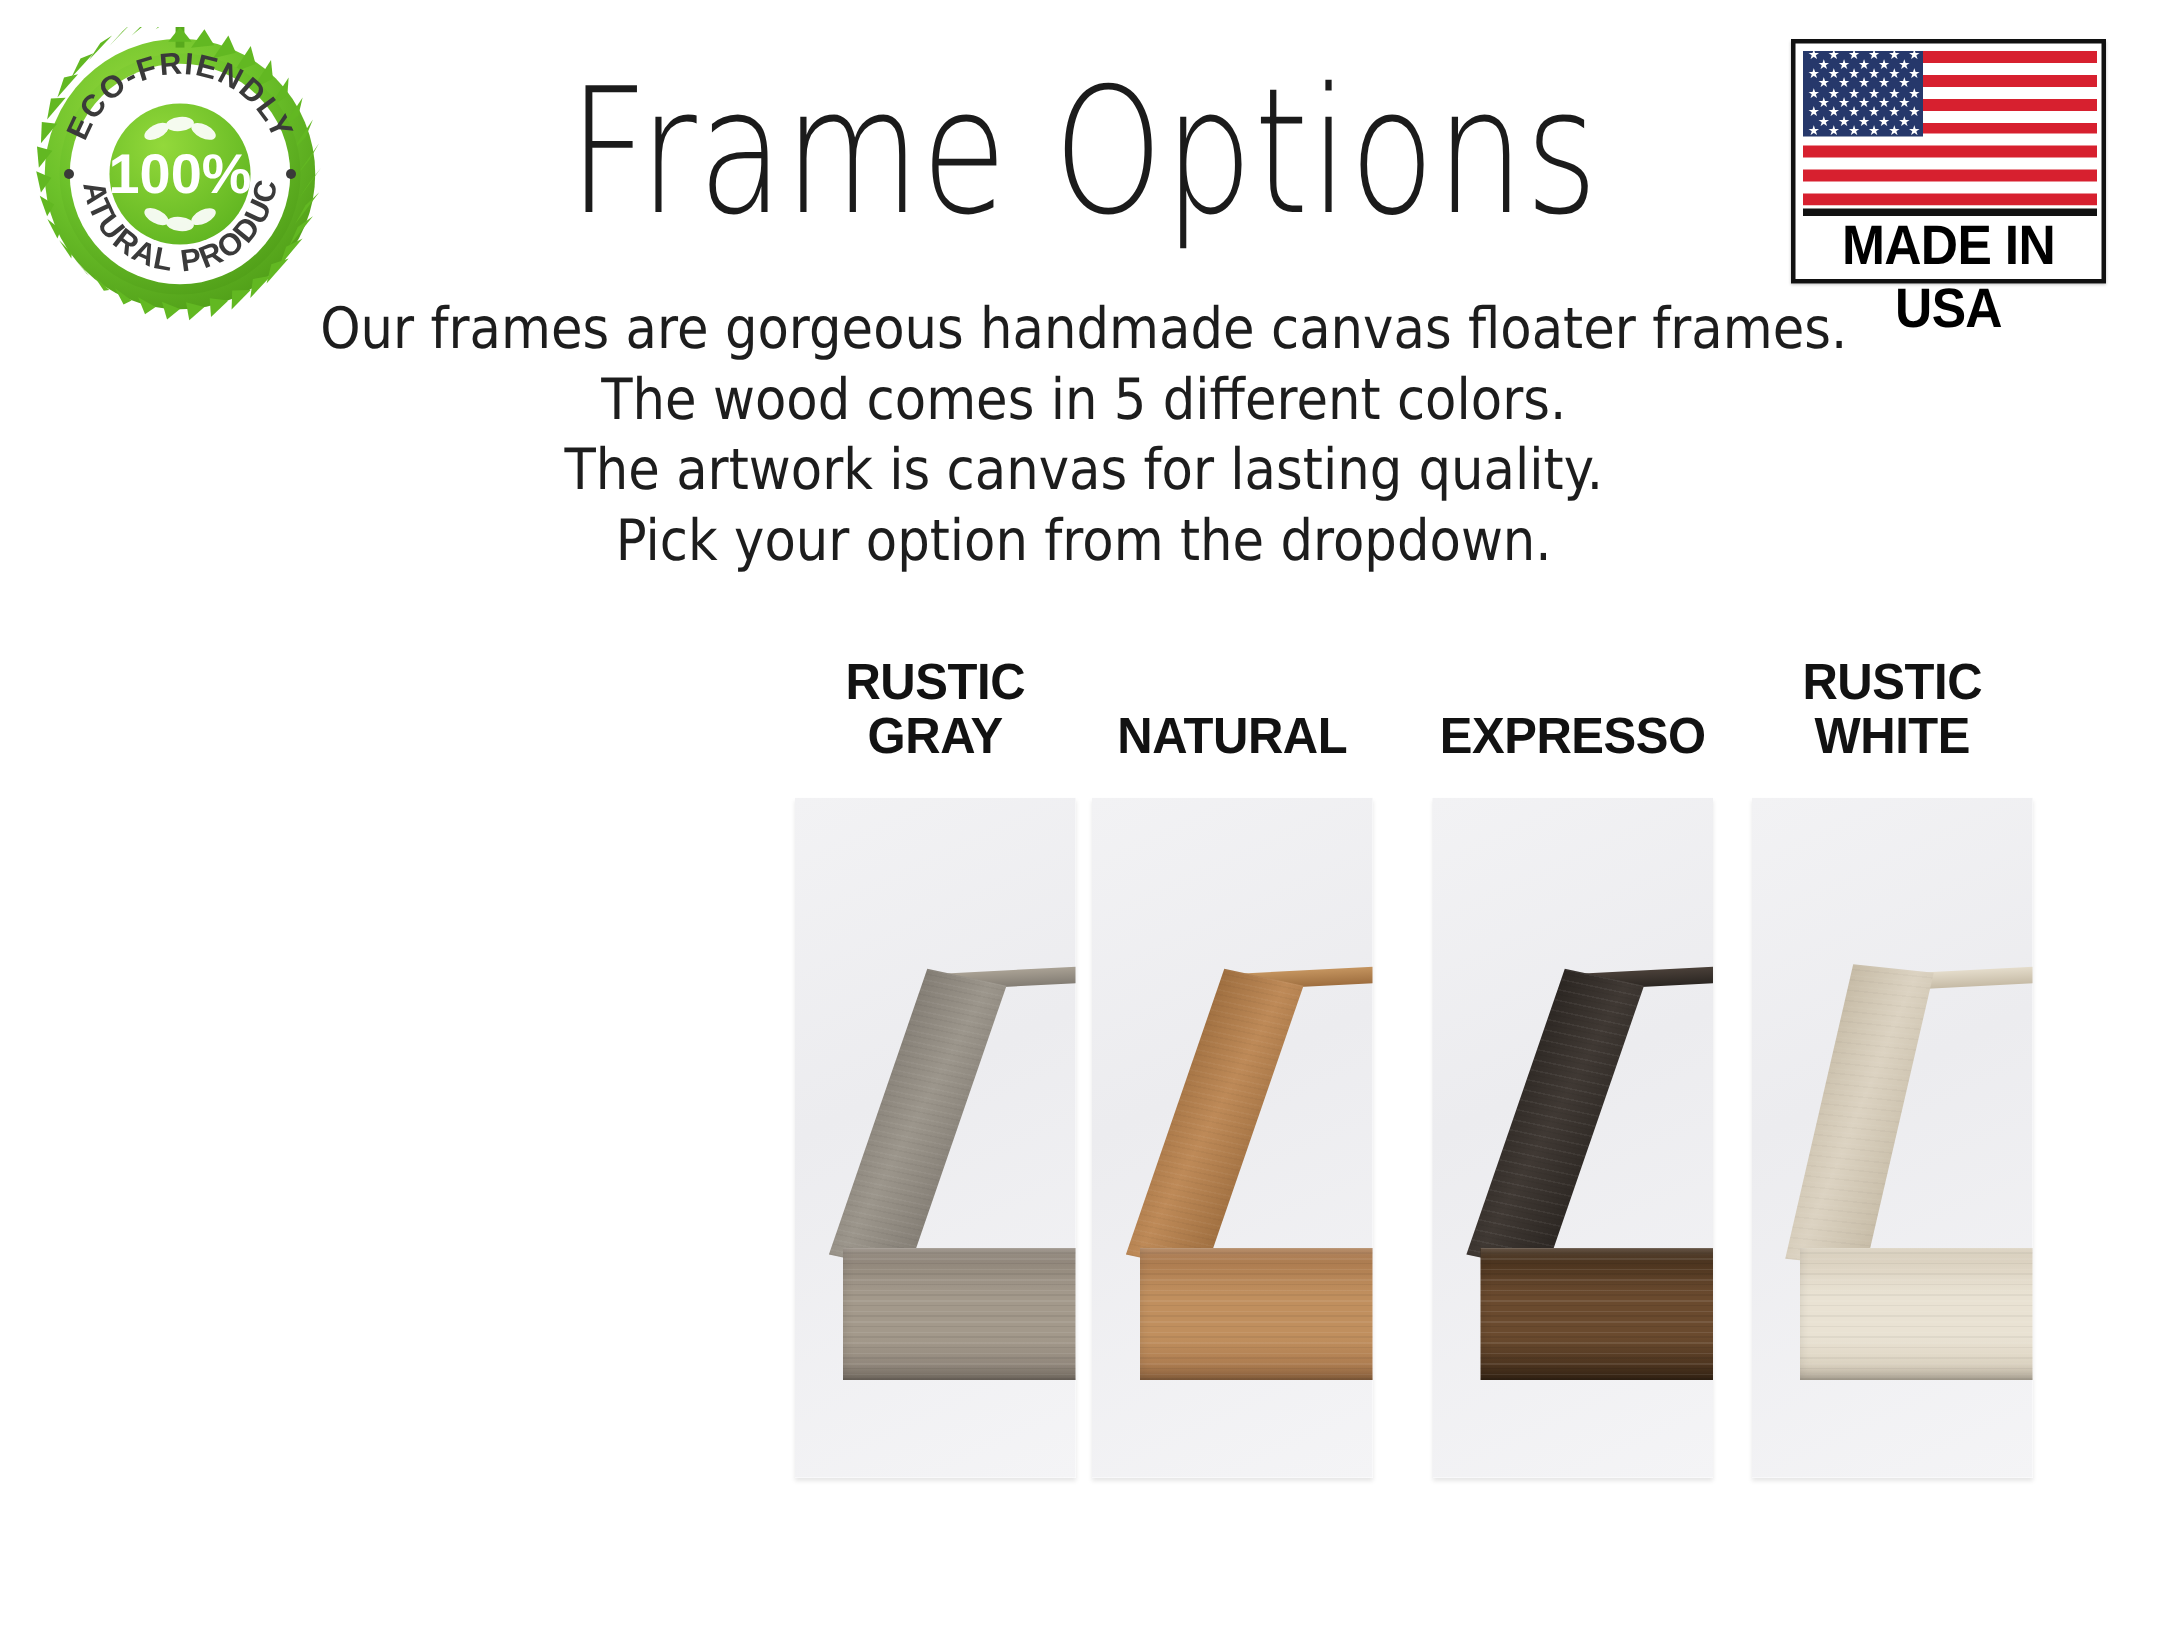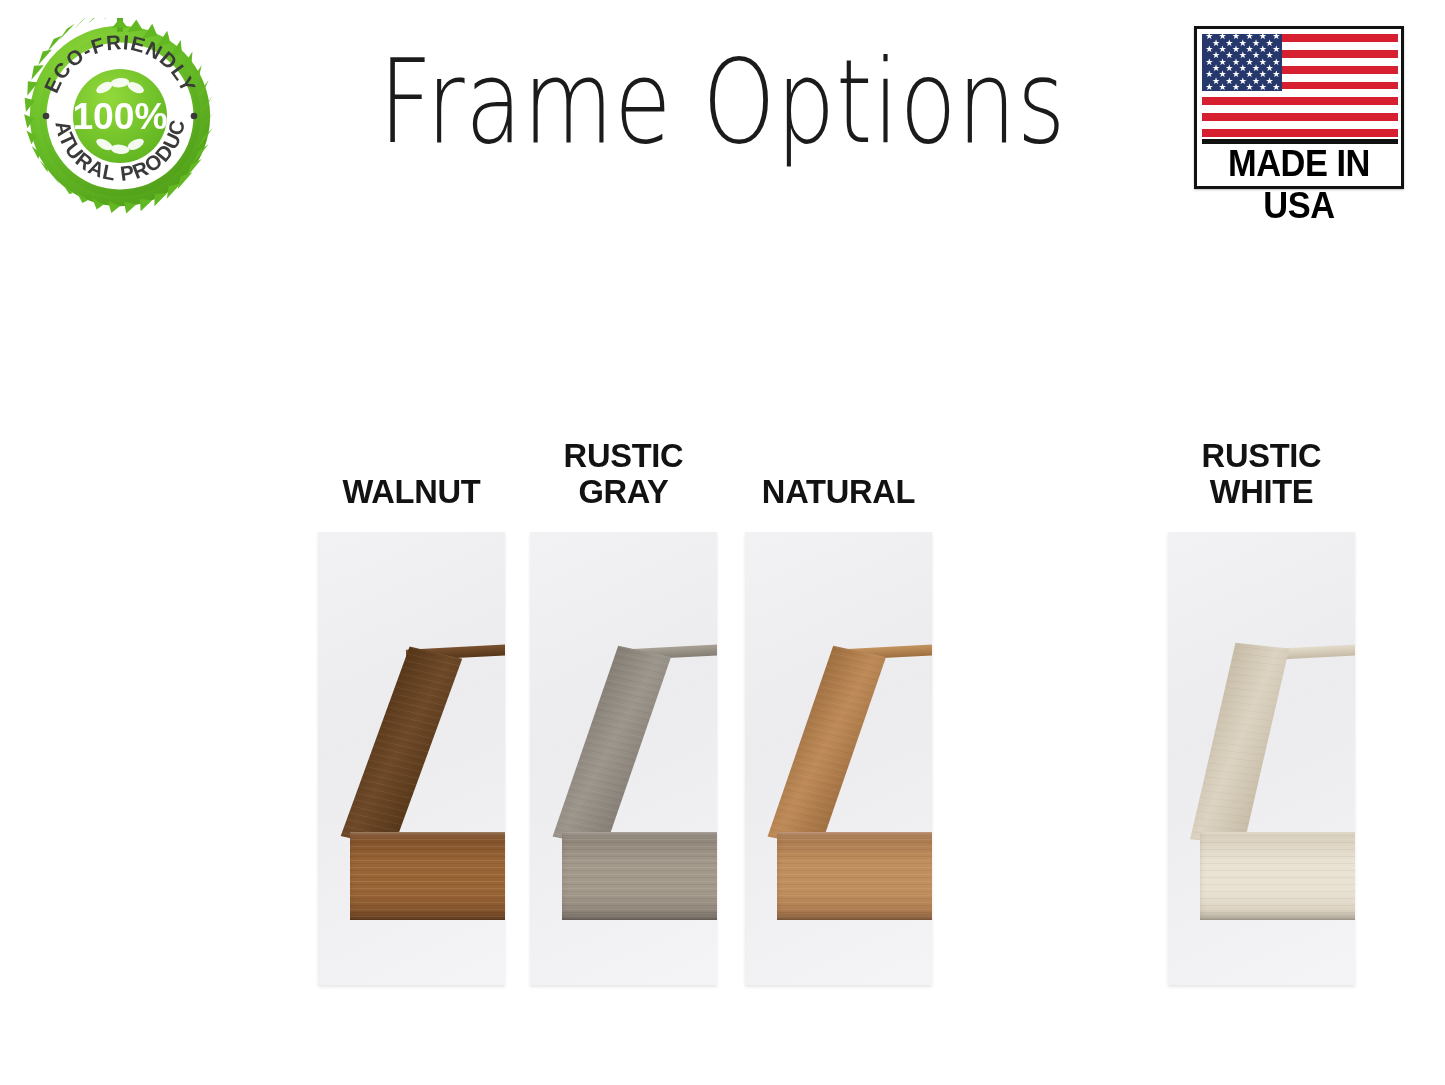--- a/index.html
+++ b/index.html
@@ -381,74 +381,80 @@
           <div class="star" style="left: calc(75% - 3.5px); top: calc(94.4444% - 4px);">★</div>
           <div class="star" style="left: calc(91.6667% - 3.5px); top: calc(94.4444% - 4px);">★</div>
         </div>
     </div>
     <div id="usa-rule"></div>
     <div id="usa-text">MADE IN USA</div>
   </div>
 
   <div id="page-title">Frame Options</div>
 
+  <div id="intro">
+    <div class="line">Our frames are gorgeous handmade canvas floater frames.</div>
+    <div class="line">The wood comes in 5 different colors.</div>
+    <div class="line">The artwork is canvas for lasting quality.</div>
+    <div class="line">Pick your option from the dropdown.</div>
+  </div>
 
   <div id="swatch-row">
-      <div class="swatch" style="left: 212.6px;">
-        <div class="swatch-label">
-          <div>WALNUT</div>
-        </div>
-        <div class="photo">
-          <div class="stage">
-            <div class="rail-top" style="background: linear-gradient(rgb(122, 81, 48), rgb(85, 54, 24)); transform: rotate(-3deg);"></div>
-            <div class="rail-side" style="background: linear-gradient(100deg, rgb(85, 54, 24) 0%, rgb(110, 73, 40) 48%, rgb(85, 54, 24) 100%); transform: rotate(13deg) skewX(-7deg);">
-              <div class="grain" style="opacity: 0.3025;"></div>
-            </div>
-            <div class="rail-front" style="background: linear-gradient(rgb(122, 76, 38) 0%, rgb(154, 101, 54) 35%, rgb(154, 101, 54) 68%, rgb(122, 76, 38) 100%);">
-              <div class="grain" style="opacity: 0.55;"></div>
-              <div class="inner-shadow"></div>
-            </div>
-          </div>
-        </div>
-      </div>
       <div class="swatch" style="left: 425.2px;">
         <div class="swatch-label">
           <div>RUSTIC</div>
           <div>GRAY</div>
         </div>
         <div class="photo">
           <div class="stage">
             <div class="rail-top" style="background: linear-gradient(rgb(169, 161, 148), rgb(131, 125, 116)); transform: rotate(-3deg);"></div>
             <div class="rail-side" style="background: linear-gradient(100deg, rgb(131, 125, 116) 0%, rgb(156, 150, 140) 48%, rgb(131, 125, 116) 100%); transform: rotate(12deg) skewX(-7deg);">
               <div class="grain" style="opacity: 0.275;"></div>
             </div>
             <div class="rail-front" style="background: linear-gradient(rgb(138, 128, 117) 0%, rgb(163, 153, 139) 35%, rgb(163, 153, 139) 68%, rgb(138, 128, 117) 100%);">
               <div class="grain" style="opacity: 0.5;"></div>
               <div class="inner-shadow"></div>
             </div>
           </div>
         </div>
       </div>
-      <div class="swatch" style="left: 640px;">
+      <div class="swatch" style="left: 623px;">
         <div class="swatch-label">
           <div>NATURAL</div>
         </div>
         <div class="photo">
           <div class="stage">
             <div class="rail-top" style="background: linear-gradient(rgb(196, 148, 95), rgb(158, 110, 63)); transform: rotate(-3deg);"></div>
             <div class="rail-side" style="background: linear-gradient(100deg, rgb(158, 110, 63) 0%, rgb(190, 138, 88) 48%, rgb(158, 110, 63) 100%); transform: rotate(12deg) skewX(-7deg);">
               <div class="grain" style="opacity: 0.2475;"></div>
             </div>
             <div class="rail-front" style="background: linear-gradient(rgb(165, 116, 74) 0%, rgb(192, 143, 94) 35%, rgb(192, 143, 94) 68%, rgb(165, 116, 74) 100%);">
               <div class="grain" style="opacity: 0.45;"></div>
               <div class="inner-shadow"></div>
             </div>
           </div>
         </div>
       </div>
+      <div class="swatch" style="left: 850.4px;">
+        <div class="swatch-label">
+          <div>EXPRESSO</div>
+        </div>
+        <div class="photo">
+          <div class="stage">
+            <div class="rail-top" style="background: linear-gradient(rgb(74, 64, 57), rgb(43, 38, 34)); transform: rotate(-3deg);"></div>
+            <div class="rail-side" style="background: linear-gradient(100deg, rgb(43, 38, 34) 0%, rgb(64, 57, 52) 48%, rgb(43, 38, 34) 100%); transform: rotate(12deg) skewX(-7deg);">
+              <div class="grain" style="opacity: 0.33;"></div>
+            </div>
+            <div class="rail-front" style="background: linear-gradient(rgb(62, 42, 24) 0%, rgb(106, 74, 46) 35%, rgb(106, 74, 46) 68%, rgb(62, 42, 24) 100%);">
+              <div class="grain" style="opacity: 0.6;"></div>
+              <div class="inner-shadow"></div>
+            </div>
+          </div>
+        </div>
+      </div>
       <div class="swatch" style="left: 1063px;">
         <div class="swatch-label">
           <div>RUSTIC</div>
           <div>WHITE</div>
         </div>
         <div class="photo">
           <div class="stage">
             <div class="rail-top" style="background: linear-gradient(rgb(228, 220, 203), rgb(198, 187, 166)); transform: rotate(-3deg);"></div>
             <div class="rail-side" style="background: linear-gradient(100deg, rgb(198, 187, 166) 0%, rgb(220, 211, 194) 48%, rgb(198, 187, 166) 100%); transform: rotate(6deg) skewX(-7deg);">
               <div class="grain" style="opacity: 0.1925;"></div>

